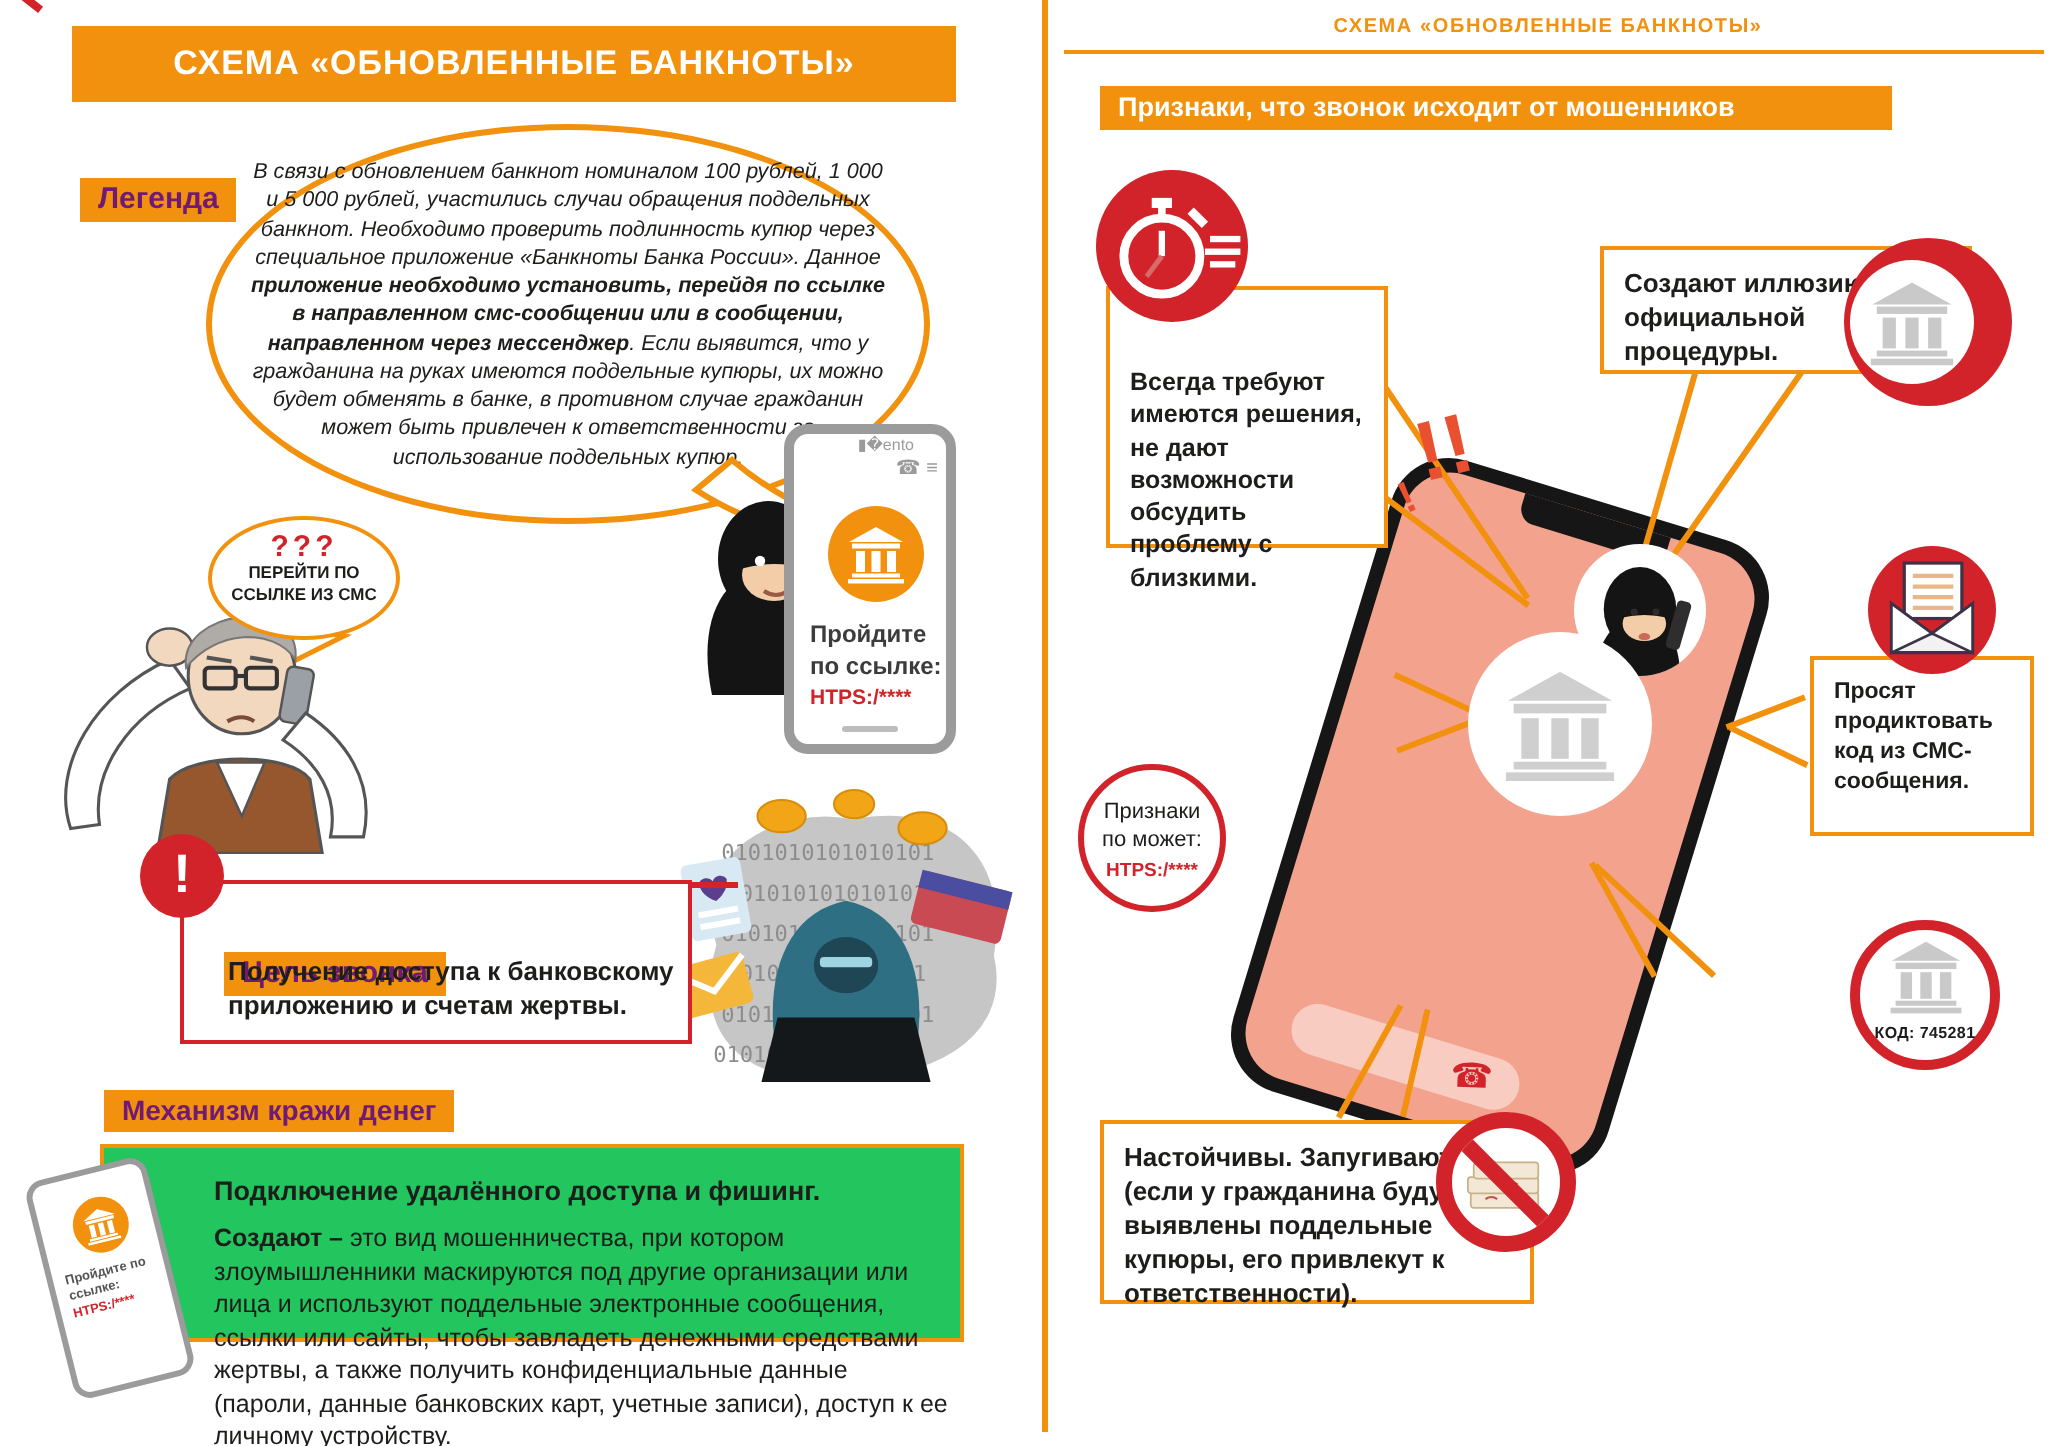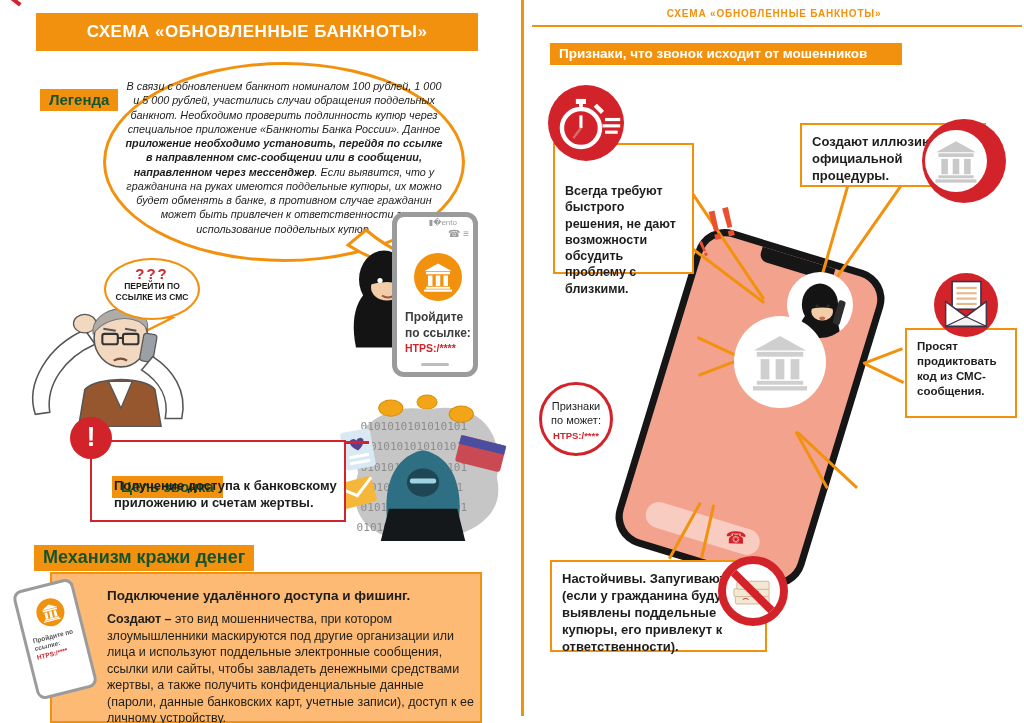--- a/index.html
+++ b/index.html
@@ -2,21 +2,21 @@
 <html><head>
 <meta charset="utf-8">
 <style>
   * { margin:0; padding:0; box-sizing:border-box; }
   html,body { background:#ffffff; }
   body { font-family:"Liberation Sans", sans-serif; color:#1d1d1b; }
   #poster { position:relative; width:1024px; height:723px; background:#fff; overflow:hidden; }
   .abs { position:absolute; }
 
   
-  .orange-label { background:#F2910D; color:#14532d; font-weight:bold; padding:2px 9px 3px; display:inline-block; }
+  .orange-label { background:#F2910D; color:#701a75; font-weight:bold; padding:2px 9px 3px; display:inline-block; }
   .callout { position:absolute; background:#fff; border:2.5px solid #F2910D; color:#1d1d1b;
              font-weight:bold; font-size:12.5px; line-height:1.3; padding:9px 10px; z-index:6; }
   .cline { position:absolute; height:2.5px; background:#F2910D; transform-origin:0 0; z-index:5; }
   .red-circle { position:absolute; border-radius:50%; background:#D2232A; z-index:7; }
   .white-circle { position:absolute; border-radius:50%; background:#fff; z-index:7; }
 
   
   .hdr-banner { left:36px; top:13px; width:442px; height:38px; background:#F2910D; color:#fff;
                 font-weight:bold; font-size:17px; letter-spacing:.5px; text-align:center; line-height:38px; }
   .legend-bubble { left:103px; top:62px; width:362px; height:200px; border:3px solid #F2910D;
@@ -34,36 +34,36 @@
   .link-red { color:#D2232A; font-weight:bold; }
   .lphone-circle { position:absolute; left:17px; top:36px; width:48px; height:48px; border-radius:50%; background:#F2910D;
                    display:flex; align-items:center; justify-content:center; }
   .homebar { position:absolute; left:24px; bottom:6px; width:28px; height:3px; background:#bdbdbd; border-radius:2px; }
 
   .goal-box { left:90px; top:440px; width:256px; height:82px; border:2.5px solid #D2232A; background:#fff; z-index:4; }
   .goal-bang { left:70px; top:417px; width:42px; height:42px; z-index:5; color:#fff; font-weight:bold;
                font-size:27px; text-align:center; line-height:40px; }
   .goal-text { position:absolute; left:22px; top:36px; font-weight:bold; font-size:13px; line-height:1.28; }
 
-  .mech-box { left:50px; top:572px; width:432px; height:151px; border:2.5px solid #F2910D; background:#fdba74; z-index:2; }
+  .mech-box { left:50px; top:572px; width:432px; height:99px; border:2.5px solid #F2910D; background:#22c55e; z-index:2; }
   .mech-title { position:absolute; left:55px; top:14px; font-weight:bold; font-size:13.5px; }
   .mech-par { position:absolute; left:55px; top:37px; width:368px; font-size:12.5px; line-height:1.32; }
   .miniphone { left:24px; top:583px; width:62px; height:112px; background:#fff; border:3px solid #9B9B9B;
                border-radius:9px; transform:rotate(-14deg); z-index:3; }
   .miniphone-circle { position:absolute; left:16px; top:12px; width:28px; height:28px; border-radius:50%;
                       background:#F2910D; display:flex; align-items:center; justify-content:center; }
   .miniphone-text { position:absolute; left:6px; top:46px; font-weight:bold; font-size:6.5px; line-height:1.3; color:#555; }
 
   .divider { left:521px; top:0; width:3px; height:716px; background:#F2910D; }
 
   
   .r-hdr { left:524px; top:8px; width:500px; text-align:center; color:#F2910D; font-weight:bold;
            font-size:10px; letter-spacing:.8px; }
   .r-hdr-line { left:532px; top:25px; width:490px; height:1.5px; background:#F2910D; }
-  .r-banner { left:550px; top:43px; width:352px; height:22px; background:#F2910D; color:#fff; font-weight:bold;
+  .r-banner { left:550px; top:43px; width:396px; height:22px; background:#F2910D; color:#fff; font-weight:bold;
               font-size:13.5px; line-height:22px; padding-left:9px; }
 
   .rphone { left:652px; top:243px; width:196px; height:330px; background:#161616; border-radius:30px;
             transform:rotate(17deg); z-index:2; }
   .rphone-screen { position:absolute; left:7px; top:7px; right:7px; bottom:7px; background:#F2A28D; border-radius:24px; }
   .rphone-notch { position:absolute; left:56px; top:0px; width:76px; height:14px; background:#161616; border-radius:0 0 8px 8px; }
   .rphone-slider { position:absolute; left:22px; bottom:16px; width:118px; height:26px; background:rgba(255,255,255,.45);
                    border-radius:13px; }
   .rphone-handset { position:absolute; right:14px; top:2px; color:#D2232A; font-size:17px; transform:rotate(-15deg); }
   .bang-marks { left:708px; top:200px; color:#E8502F; font-weight:bold; font-size:42px; transform:rotate(-14deg); z-index:6; }
@@ -210,21 +210,21 @@
       <path d="M8 88 L26 102 L44 88" stroke="#fff" fill="none" stroke-width="3"></path>
     </g>
     <g transform="rotate(-10 28 55)">
       <rect x="12" y="38" width="30" height="38" rx="3" fill="#D8E9F4"></rect>
       <path d="M20 48 a4 4 0 0 1 7 0 a4 4 0 0 1 7 0 q0 6 -7 10 q-7 -4 -7 -10 Z" fill="#5B3F8E"></path>
       <rect x="17" y="62" width="20" height="3" fill="#fff"></rect>
       <rect x="17" y="68" width="20" height="3" fill="#fff"></rect>
     </g>
   </svg>
 
-  <div class="abs orange-label" style="left:34px; top:545px; font-size:18px; z-index:4;">
+  <div class="abs orange-label" style="left:52px; top:545px; font-size:14px; z-index:4;">
     <span>Механизм кражи денег</span>
   </div>
   <div class="abs mech-box">
     <div class="mech-title">Подключение удалённого доступа и фишинг.</div>
     <div class="mech-par">
       <span style="font-weight:bold">Создают –</span><span> это вид мошенничества, при котором злоумышленники маскируются под другие организации или лица и используют поддельные электронные сообщения, ссылки или сайты, чтобы завладеть денежными средствами жертвы, а также получить конфиденциальные данные (пароли, данные банковских карт, учетные записи), доступ к ее личному устройству.</span>
     </div>
   </div>
   <div class="abs miniphone">
     <div class="miniphone-circle">
@@ -300,21 +300,21 @@
           <rect x="36" y="17" width="8" height="3.5" fill="#fff"></rect>
         </g>
       <line x1="26" y1="34" x2="26" y2="24" stroke="#fff" stroke-width="2.5"></line>
       <line x1="26" y1="34" x2="20" y2="42" stroke="#D86A6A" stroke-width="2"></line>
       <rect x="45" y="26" width="12" height="2.5" fill="#fff"></rect>
       <rect x="43" y="31" width="14" height="2.5" fill="#fff"></rect>
       <rect x="45" y="36" width="10" height="2.5" fill="#fff"></rect>
     </svg>
   </div>
   <div class="callout" style="left:553px; top:143px; width:141px; height:131px; padding-top:38px">
-    <span>Всегда требуют быстрого решения, не дают возможности обсудить проблему с близкими.</span>
+    <span>Всегда требуют имеются решения, не дают возможности обсудить проблему с близкими.</span>
   </div>
 
   <div class="red-circle" style="left:922px; top:119px; width:84px; height:84px">
     <div class="white-circle" style="left:3px; top:11px; width:62px; height:62px; display:flex; align-items:center; justify-content:center">
       <svg viewBox="0 0 60 60" style="width:44px; height:44px; fill:#C9C9C9">
         <use href="#bank-shape"></use>
       </svg>
     </div>
   </div>
   <div class="callout" style="left:800px; top:123px; width:186px; height:64px; font-size:13px">
@@ -338,20 +338,26 @@
       </g>
       <path d="M11 27 L30 41 L49 27 L49 50 L11 50 Z" fill="#F2F2F2" stroke="#3E3247" stroke-width="1.5"></path>
       <path d="M11 27 L30 41 L11 50 Z" fill="#fff" stroke="#3E3247" stroke-width="1.2"></path>
       <path d="M49 27 L30 41 L49 50 Z" fill="#fff" stroke="#3E3247" stroke-width="1.2"></path>
     </svg>
   </div>
   <div class="callout" style="left:905px; top:328px; width:112px; height:90px; font-size:11.5px">
     <span>Просят продиктовать код из СМС-сообщения.</span>
   </div>
 
+  <div class="abs code-circle">
+    <svg viewBox="0 0 60 60" style="width:38px; height:38px; margin-top:4px; fill:#C9C9C9">
+      <use href="#bank-shape"></use>
+    </svg>
+    <div class="code-label">КОД: 745281</div>
+  </div>
 
   <div class="abs prohibit">
     <svg viewBox="0 0 60 44" style="width:44px; height:33px; margin:11px 0 0 5px">
       <g stroke="#C9B28A" fill="#F2E8D5" stroke-width="1.2">
         <rect x="6" y="28" width="46" height="11" rx="2"></rect>
         <rect x="4" y="18" width="48" height="11" rx="2"></rect>
         <rect x="8" y="8" width="44" height="11" rx="2"></rect>
       </g>
       <g stroke="#C65246" fill="none" stroke-width="1.4">
         <path d="M14 13 q4 -3 8 0"></path>

